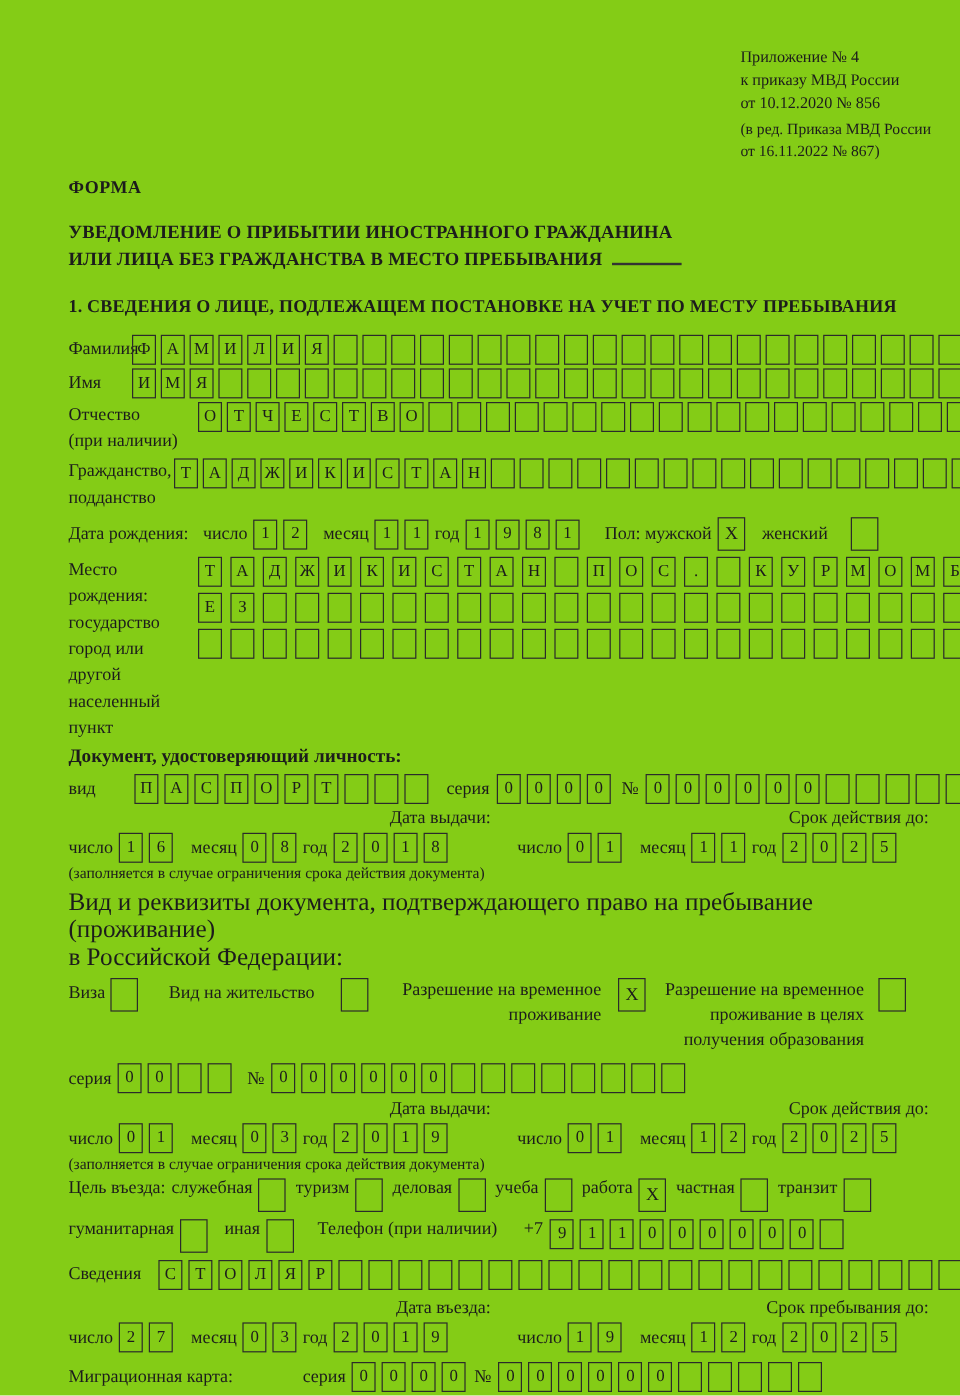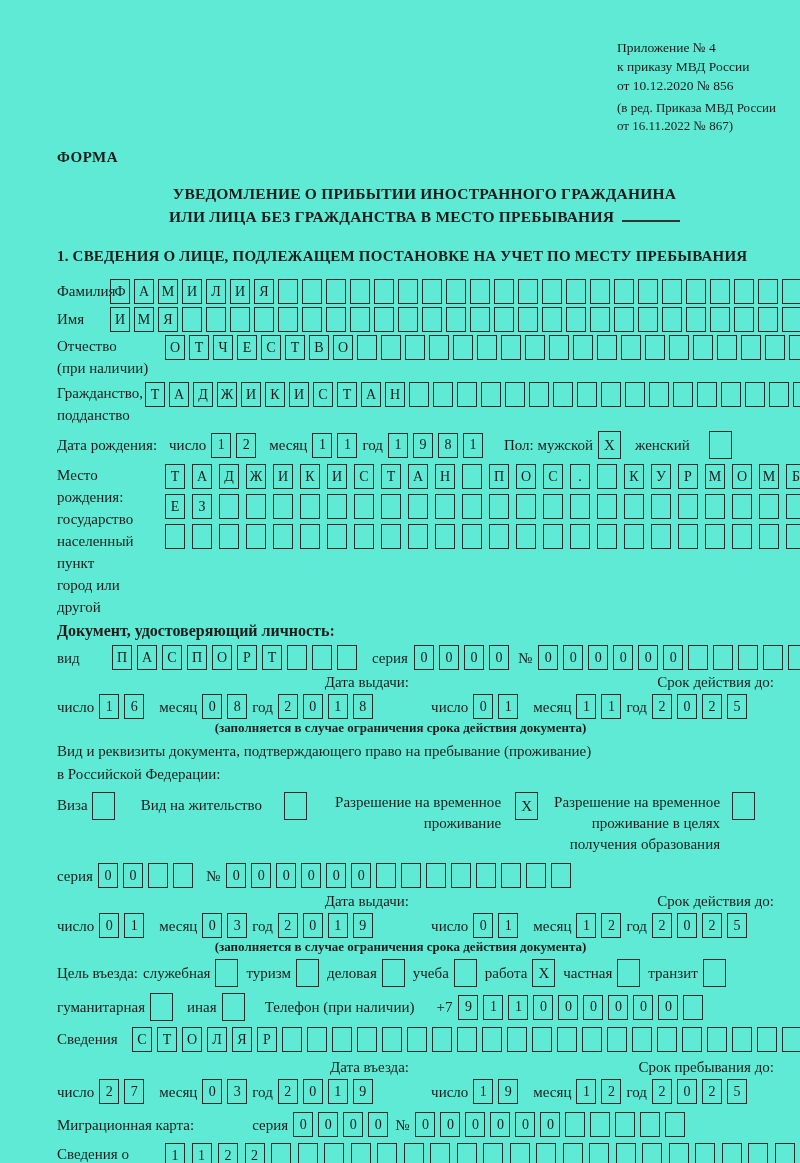--- a/index.html
+++ b/index.html
@@ -1,26 +1,26 @@
 <!DOCTYPE html>
 <html><head>
 <meta charset="utf-8">
 <style>
   html,body{margin:0;padding:0;background:#fff;}
   .page{
-    width:800px;height:1163px;box-sizing:border-box;background:#5eead4;
+    width:800px;height:1163px;box-sizing:border-box;background:#84cc16;
     font-family:"Liberation Serif","DejaVu Serif",serif;color:#1c1c1c;
     padding:38px 8px 0 57px;overflow:hidden;position:relative;
   }
   
   .refblock{margin-left:560px;font-size:13.5px;line-height:19px;}
   .refblock2{margin-left:560px;font-size:13px;line-height:18px;margin-top:4px;}
   .forma{font-weight:bold;font-size:15px;letter-spacing:.5px;margin:14px 24px 0 0;}
   
-  .title{font-weight:bold;font-size:15.5px;line-height:23px;text-align:center;margin-top:16px;letter-spacing:.2px;}
+  .title{font-weight:bold;font-size:15.5px;line-height:23px;margin-top:16px;letter-spacing:.2px;}
   .title-underline{display:inline-block;width:58px;border-bottom:2px solid #333;height:14px;margin-left:8px;}
   .section1{font-weight:bold;font-size:15px;margin-top:20px;white-space:nowrap;letter-spacing:.2px;}
   
   .frm{margin-top:14px;font-size:15px;}
   .row{display:flex;align-items:flex-start;margin-bottom:3px;}
   .lbl{flex:none;line-height:24px;}
   .lbl2{flex:none;line-height:22px;}
   .cells{display:flex;flex:none;}
   .cell{
     width:18px;height:23px;border:1.6px solid #2b2b2b;margin-right:4px;flex:none;
@@ -36,28 +36,28 @@
   }
   .stack>.cells{margin-bottom:5px;}
   
   .doc-title{font-weight:bold;font-size:16px;text-align:left;margin:4px 40px 5px 0;}
   .dsec{display:flex;margin-bottom:0;}
   .dcol1{width:352px;flex:none;}
   .dcol2{width:365px;flex:none;}
   .dhead{font-size:15px;text-align:right;line-height:19px;}
   .dline{display:flex;align-items:center;margin-top:2px;}
   .dl{margin-right:5px;line-height:24px;}
-  .note{font-size:13px;text-align:center;margin:1px 48px 4px 0;line-height:16px;font-weight:bold;}
-  .para{font-size:15px;line-height:23px;}
+  .note{font-size:13px;text-align:left;margin:1px 48px 4px 0;line-height:16px;}
+  .para{font-size:21px;line-height:23px;}
   
   .permit-row{display:flex;align-items:flex-start;margin-top:6px;margin-bottom:8px;}
   .pgroup{display:flex;align-items:flex-start;}
   .ptext{text-align:right;line-height:21px;}
   
-  .purpose-row{display:flex;align-items:center;margin-bottom:6px;flex-wrap:nowrap;}
+  .purpose-row{display:flex;align-items:flex-start;margin-bottom:6px;flex-wrap:nowrap;}
   .purpose-row .box{margin:0 8px 0 5px;}
   .purpose-row .box:last-child{margin-right:0;}
   .indent{}
 </style>
 </head>
 <body>
 
 <div class="page">
 
   <div class="refblock">
@@ -245,22 +245,22 @@
       <span class="dl" style="margin-left:16px">Пол: мужской</span>
       <span class="box">X</span>
       <span class="dl" style="margin-left:14px">женский</span>
       <span class="box" style="margin-left:14px"></span>
     </div>
 
     <div class="row" style="margin-top:5px">
       <span class="lbl2" style="width:108px">
         <div>Место рождения:</div>
         <div>государство</div>
+        <div>город или другой</div>
         <div>населенный пункт</div>
-        <div>город или другой</div>
       </span>
       <span class="stack">
         <span class="cells wd">
             <span class="cell">Т</span>
             <span class="cell">А</span>
             <span class="cell">Д</span>
             <span class="cell">Ж</span>
             <span class="cell">И</span>
             <span class="cell">К</span>
             <span class="cell">И</span>

